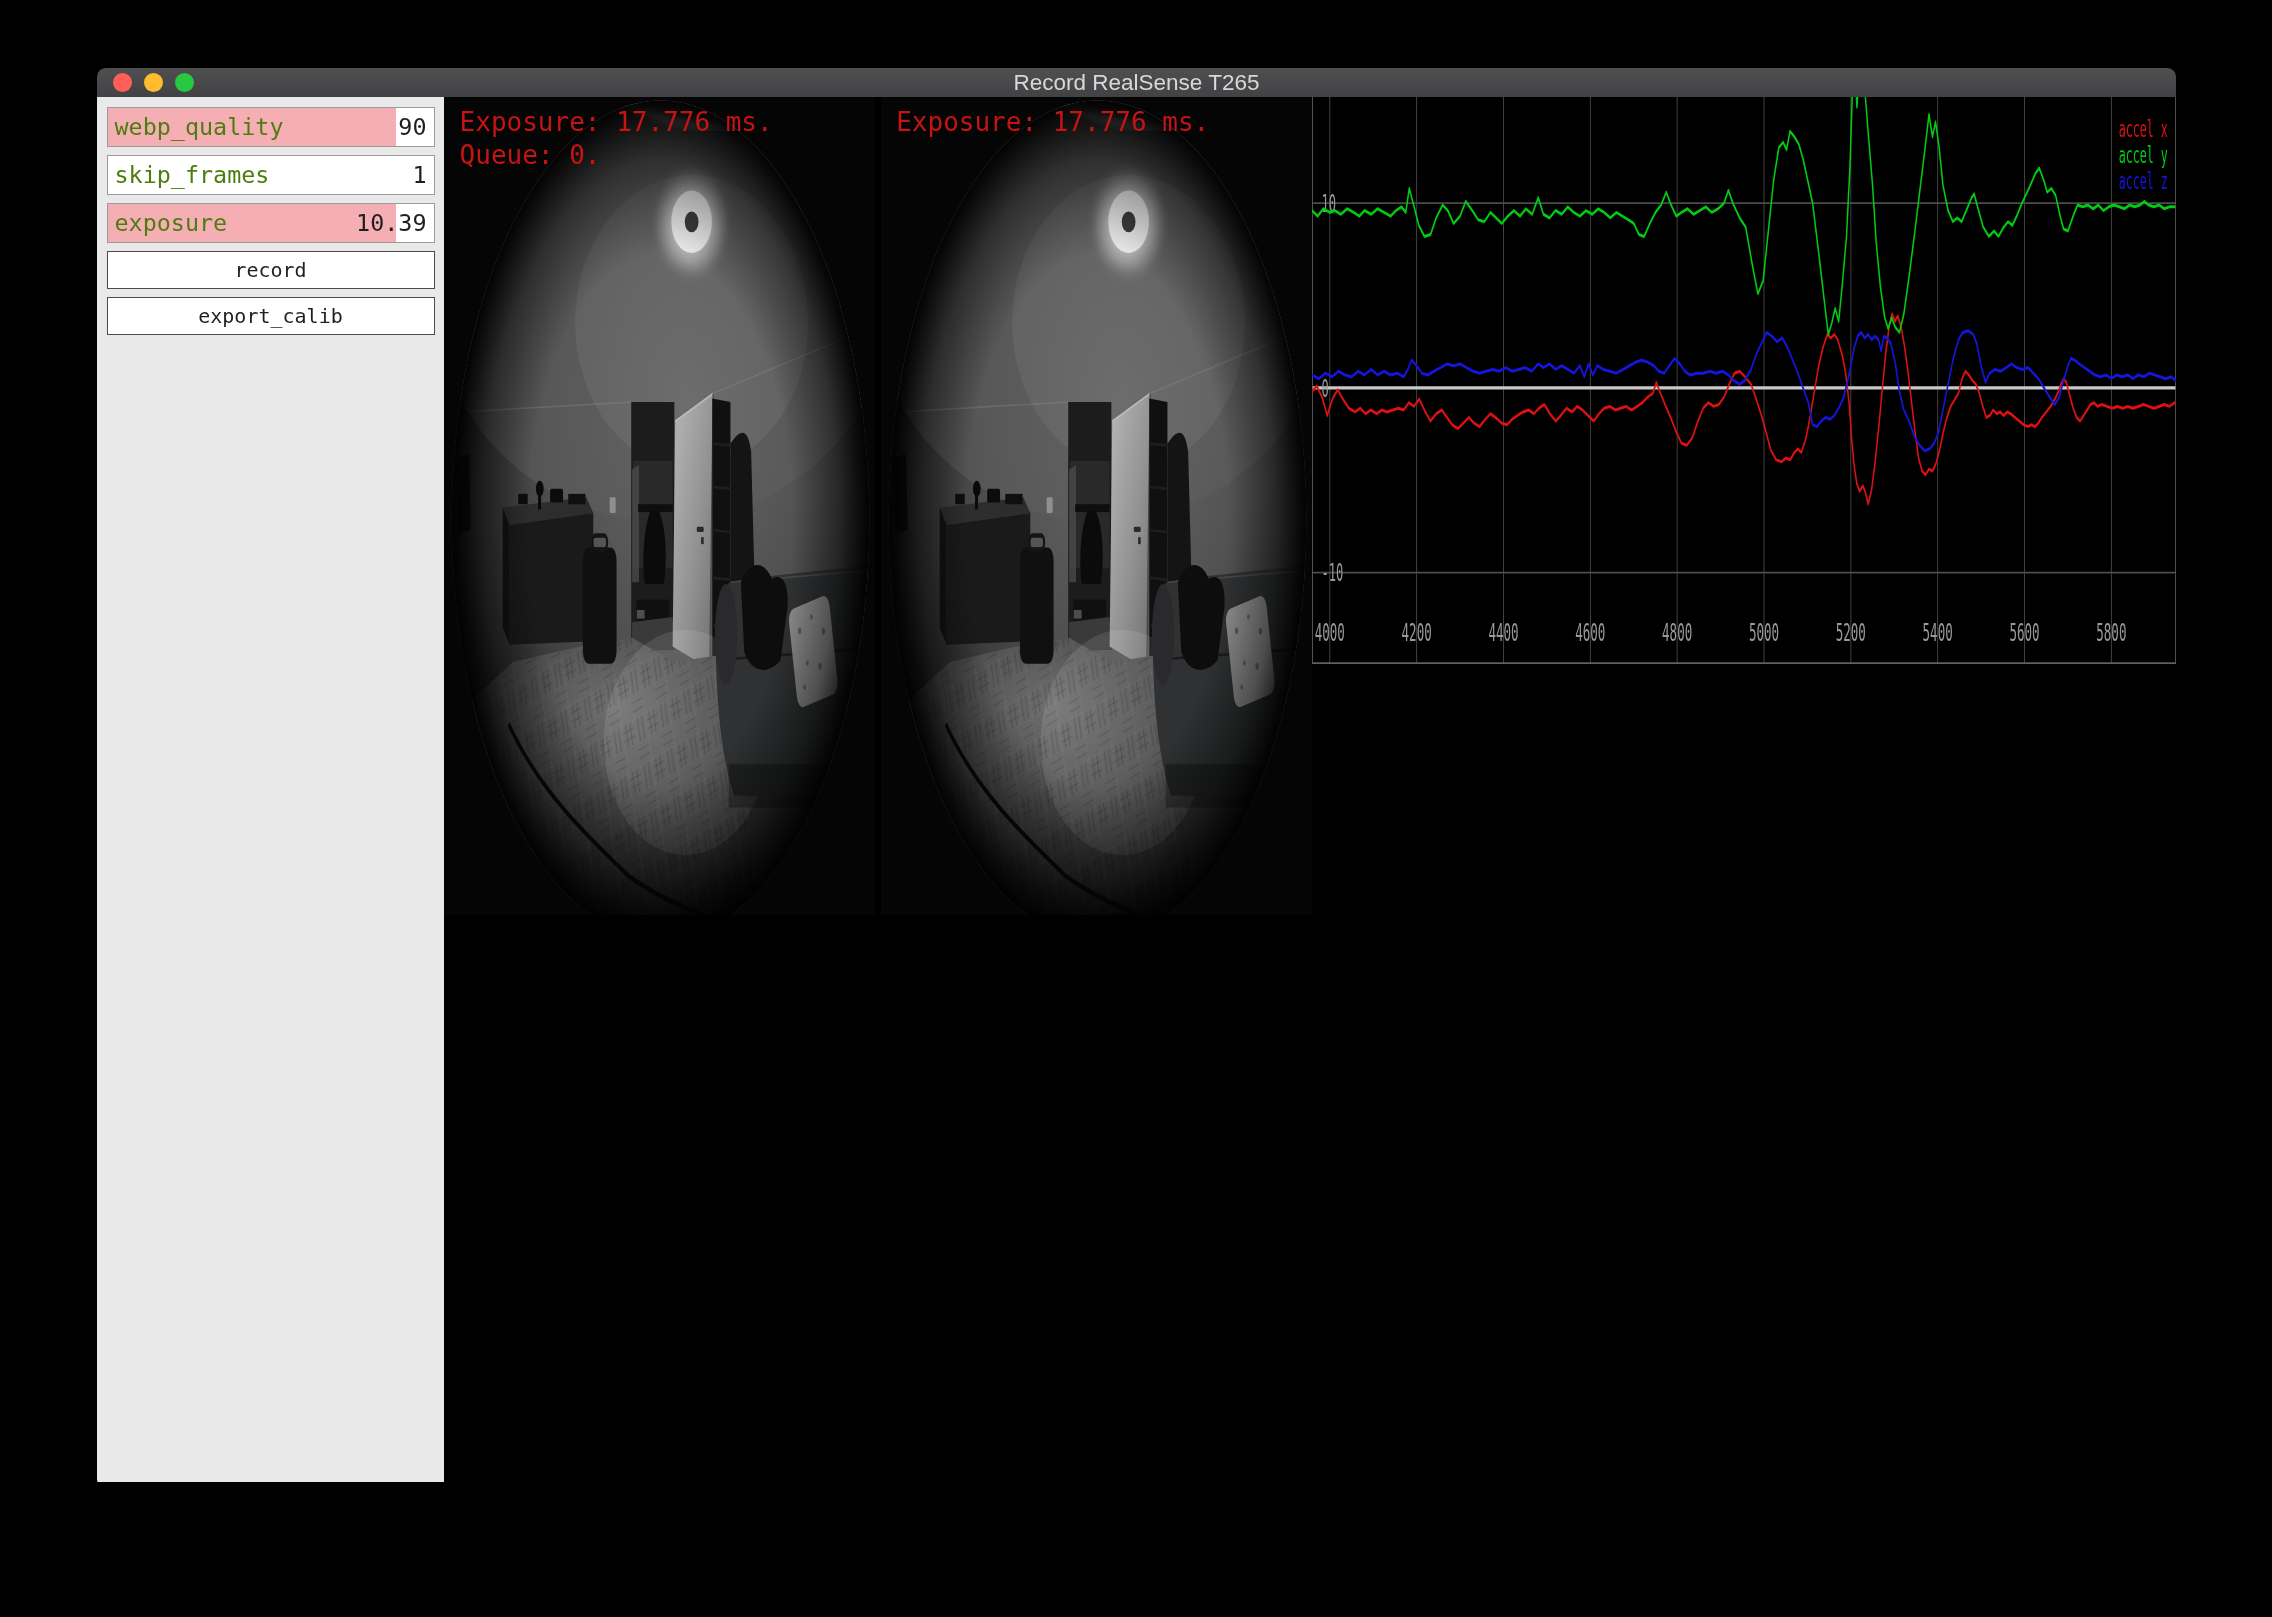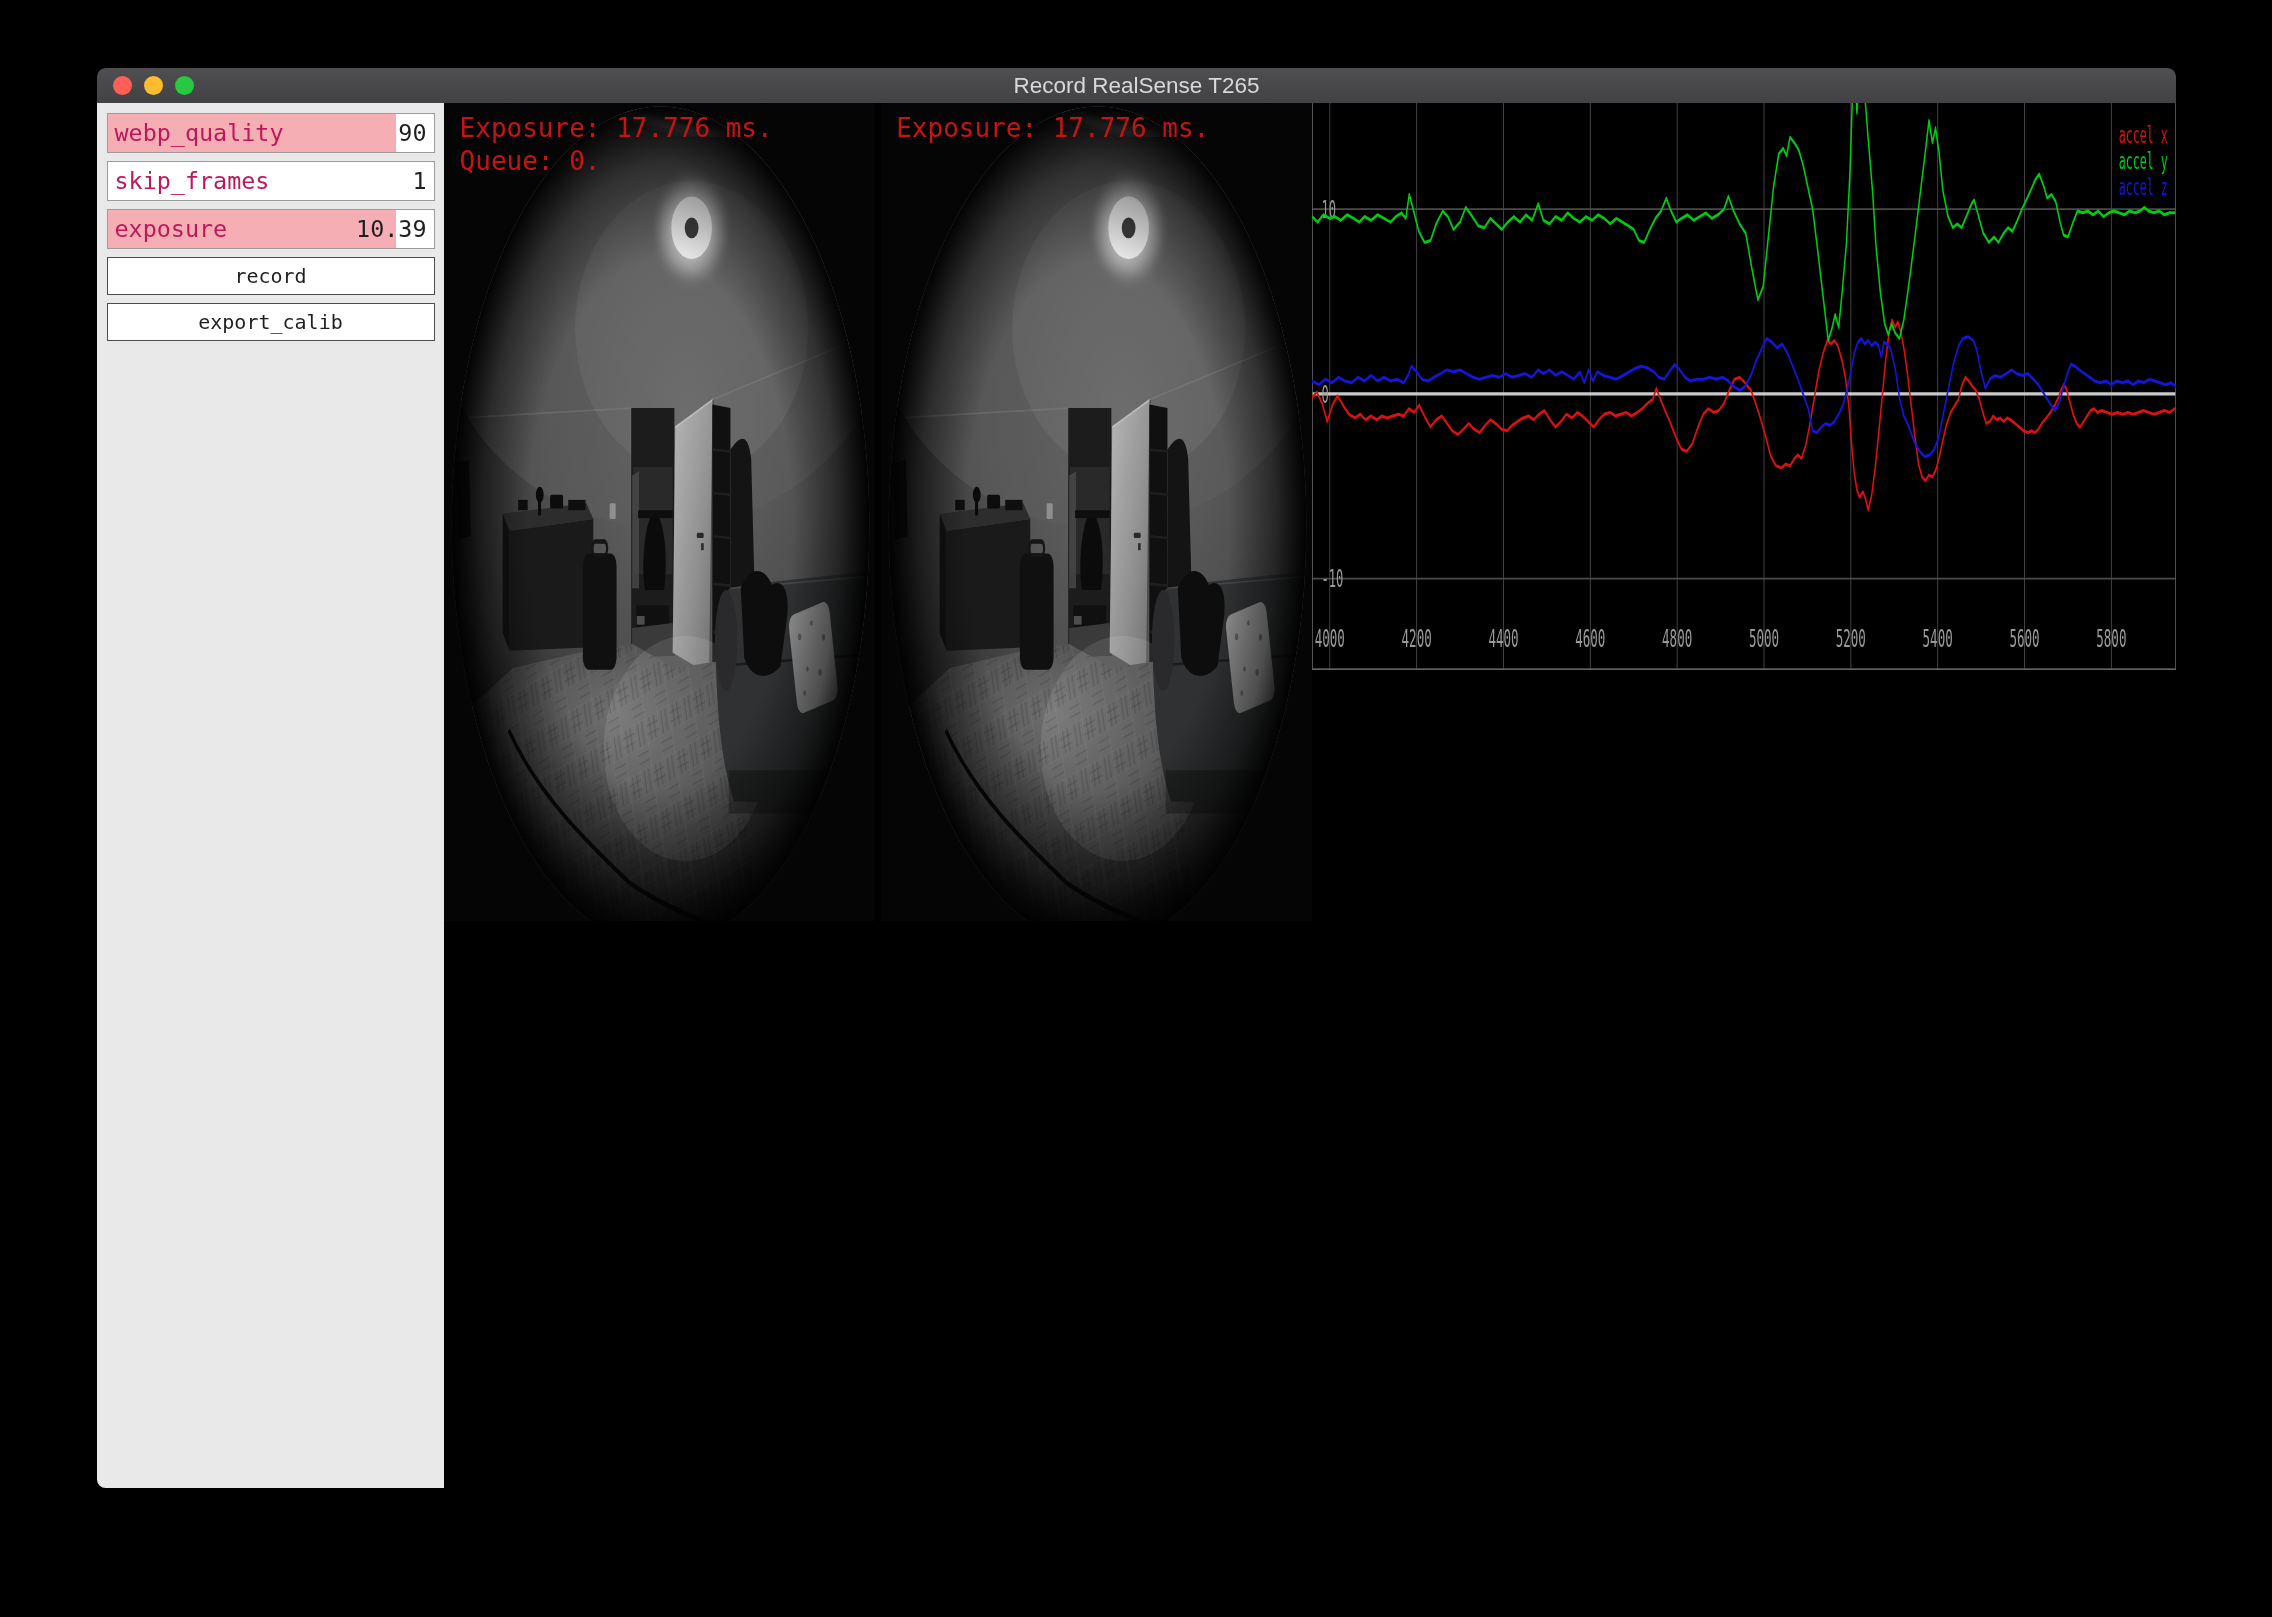--- a/index.html
+++ b/index.html
@@ -2,35 +2,35 @@
 <html style="font-size:14px"><head>
 <meta charset="utf-8">
 <style>
   html,body{margin:0;padding:0;}
   body{width:2273px;height:1618px;background:#000;position:relative;
        font-family:"DejaVu Sans Mono",monospace;}
 
   .window{position:absolute;left:97px;top:68px;width:2079px;height:1420px;
           border-radius:8.7px;overflow:hidden;background:#000;}
 
-  .titlebar{height:35px;background:linear-gradient(#4f4f51,#424244);
+  .titlebar{height:29px;background:linear-gradient(#4f4f51,#424244);
             display:flex;align-items:center;position:relative;}
   .lights{display:flex;gap:12px;padding-left:15.6px;z-index:2;}
   .light{width:19px;height:19px;border-radius:50%;}
   .title{position:absolute;left:0;right:0;text-align:center;
          font-family:"Liberation Sans",sans-serif;font-size:22.5px;color:#d8d8d8;}
 
   .content{display:flex;height:1385px;}
 
   .sidebar{width:347px;background:#e9e9e9;padding:10.4px 9.5px;box-sizing:border-box;flex:none;}
   .field{position:relative;height:40px;border:1.7px solid #9c9c9c;background:#fff;
          margin-bottom:7.8px;box-sizing:border-box;overflow:hidden;}
   .fill{position:absolute;left:0;top:0;bottom:0;background:#f5afb4;width:0;}
   .field .label{position:absolute;left:7px;top:50%;transform:translateY(-50%);
-                font-size:23.4px;color:#be185d;}
+                font-size:23.4px;color:#4d7c0f;}
   .field .value{position:absolute;right:7px;top:50%;transform:translateY(-50%);
                 font-size:23.4px;color:#1f1f1f;text-align:center;}
   .btn{height:38px;border:1.7px solid #4c4c4c;background:#fff;margin-bottom:8.7px;
        display:flex;align-items:center;justify-content:center;
        font-size:20px;color:#1f1f1f;box-sizing:border-box;cursor:pointer;}
 
   .main{flex:1;display:flex;flex-direction:row;background:#000;min-width:0;}
   .cameras{height:818px;display:flex;gap:5.2px;background:#000;}
   .pane{position:relative;flex:1;overflow:hidden;background:#000;}
   .pane svg{display:block;width:100%;height:100%;}

